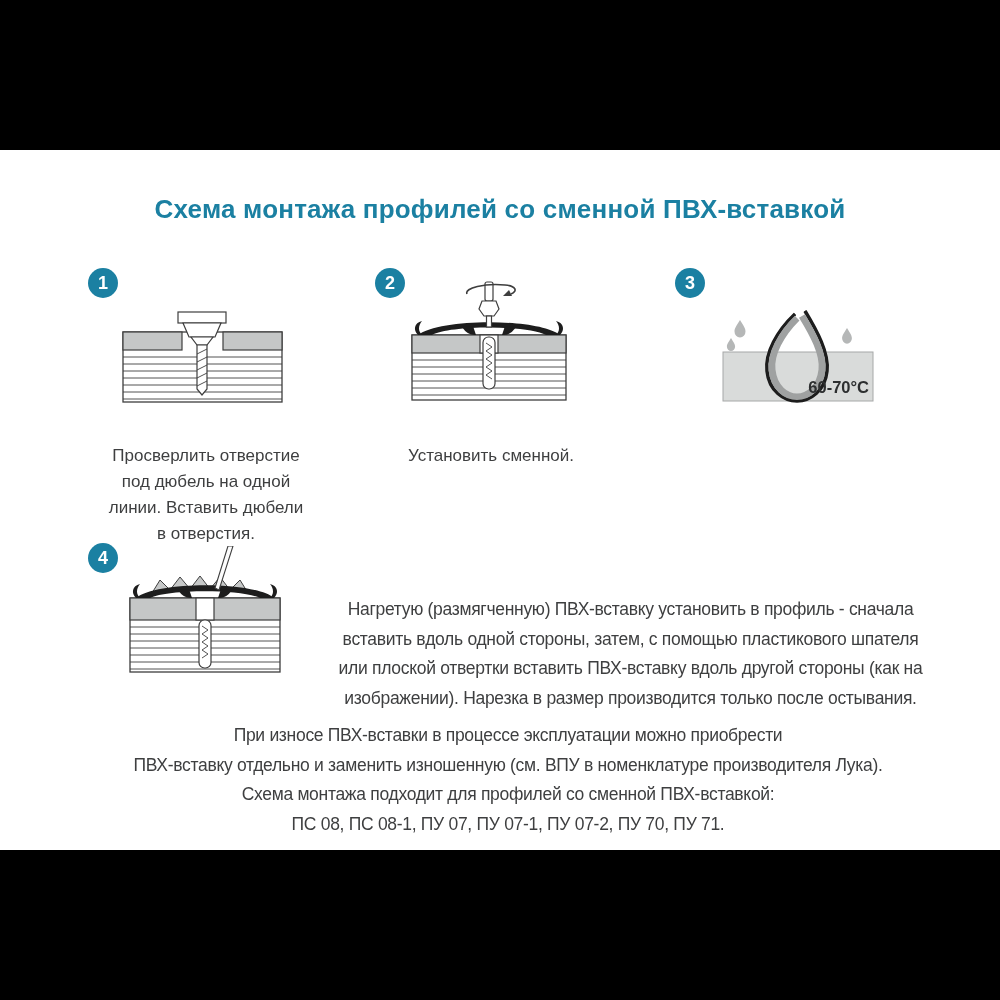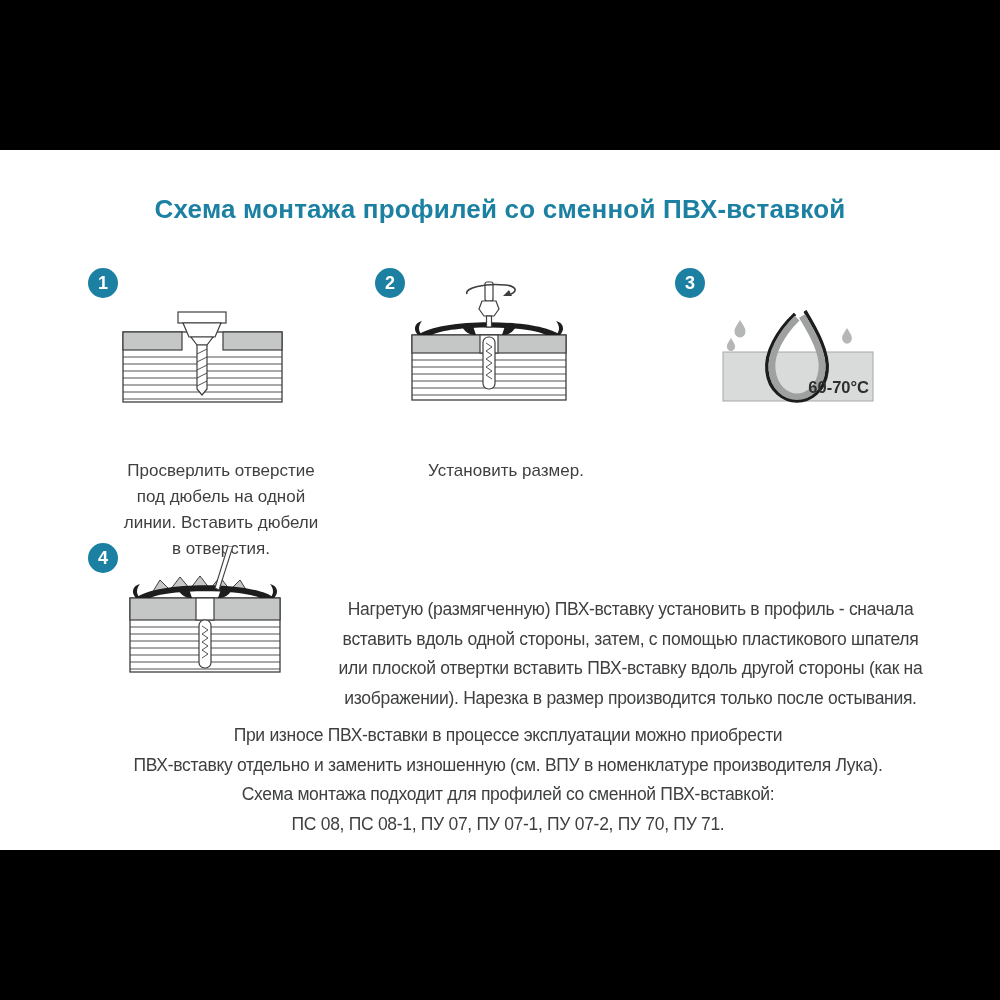--- a/index.html
+++ b/index.html
@@ -12,21 +12,21 @@
     position:absolute;left:0;top:44px;width:1000px;margin:0;text-align:center;
     font-size:26px;font-weight:bold;color:#1b80a2;letter-spacing:.2px;
   }
   .badge{
     position:absolute;width:30px;height:30px;border-radius:50%;background:#1b80a2;
     display:flex;align-items:center;justify-content:center;
   }
   .badge span{color:#fff;font-size:18px;font-weight:bold;line-height:1;}
   .ill{position:absolute;}
   .caption{
-    position:absolute;margin:16px;text-align:center;color:#3e3f40;
+    position:absolute;margin:1px;text-align:center;color:#3e3f40;
     font-size:17px;line-height:26px;
   }
   .para{
     position:absolute;margin:8px;text-align:center;color:#3e3f40;
     font-size:17.5px;line-height:29.5px;letter-spacing:-0.3px;
   }
   svg .ol{stroke:#3e3e3e;fill:#ffffff;}
   svg .gray{stroke:#3e3e3e;fill:#c5c7c7;}
   svg .ln{stroke:#3e3e3e;stroke-width:.9;}
   svg .blk{fill:#1d1d1d;stroke:none;}
@@ -88,21 +88,21 @@
         <polyline class="ln" fill="none" points="76,62 82,66 76,70 82,74 76,78 82,82 76,86 82,90 76,94 82,98"></polyline>
       </g>
       <g>
         <rect class="ol" x="75" y="1" width="8" height="19" rx="2" stroke-width="1.2"></rect>
         <path class="ol" d="M72,20 h14 l3,8 -5,7 h-10 l-5,-7 Z" stroke-width="1.2"></path>
         <rect class="ol" x="76.5" y="35" width="5" height="11" stroke-width="1.2"></rect>
         <path fill="none" stroke="#3e3e3e" stroke-width="1.6" d="M57,13 C54,7 75,2 95,4 C106,5 108,10 101,13"></path>
         <path fill="#3e3e3e" d="M99,9 l3,6 -9,0 z"></path>
       </g>
     </svg>
-    <p class="caption" style="left:355px;top:292px;width:270px">Установить размер.</p>
+    <p class="caption" style="left:355px;top:292px;width:270px">Установить сменной.</p>
 
     <div class="badge" style="left:675px;top:118px">
       <span>3</span>
     </div>
     <svg class="ill" style="left:718px;top:158px" width="160" height="95" viewBox="0 0 160 95">
       <rect x="5" y="44" width="150" height="49" fill="#d9dbda" stroke="#a6a8a8" stroke-width="1"></rect>
       <g>
         <path fill="none" stroke="#1d1d1d" stroke-width="3.5" d="M77,6 C59,23 47,45 49,63 C51,83 66,93 79,93 C92,93 107,83 109,63 C111,45 99,23 87,3"></path>
         <path fill="none" stroke="#9fa1a1" stroke-width="7" d="M79,10 C63,26 52,46 54,62 C56,80 68,89 79,89 C90,89 102,80 104,62 C106,46 95,26 84,8"></path>
         <path fill="none" stroke="#1d1d1d" stroke-width="2" d="M77,6 C59,23 47,45 49,63 C51,83 66,93 79,93 C92,93 107,83 109,63 C111,45 99,23 87,3"></path>

